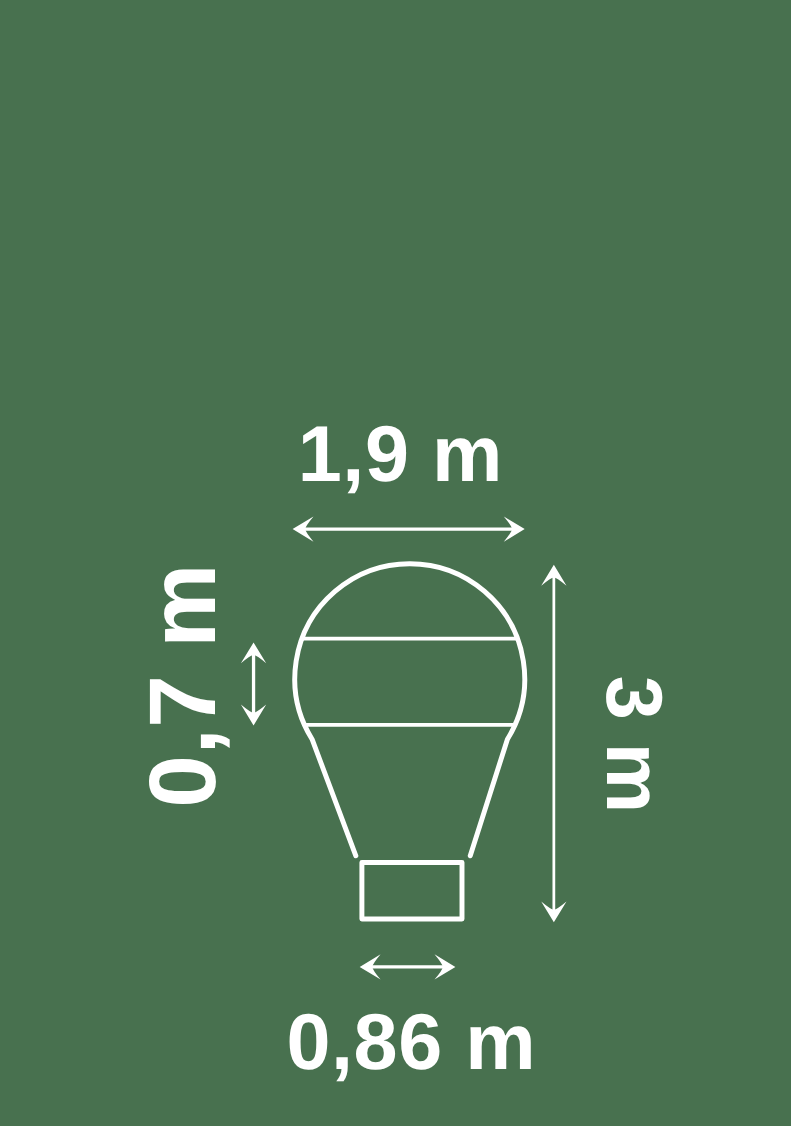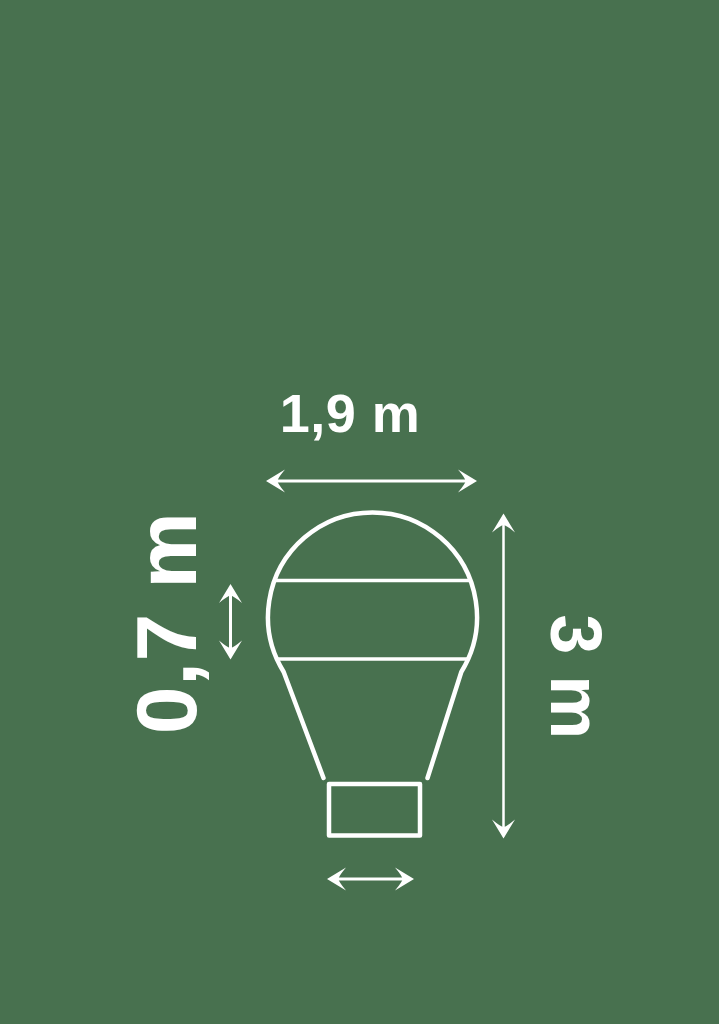--- a/index.html
+++ b/index.html
@@ -31,21 +31,21 @@
   }
   .dim-label {
     position: absolute;
     color: var(--line-color, #ffffff);
     font-weight: 700;
     white-space: nowrap;
     transform: translate(-50%, -50%);
     line-height: 1;
     letter-spacing: 0.5px;
   }
-  .dim-label.top    { left: 350px; top: 413px; font-size: 54px; }
+  .dim-label.top    { left: 364px; top: 413px; font-size: 72px; }
   .dim-label.bottom { left: 374px; top: 948px; font-size: 72px; }
   .dim-label.left   { left: 166px; top: 623px; font-size: 86px;
                       transform: translate(-50%, -50%) rotate(-90deg); }
   .dim-label.right  { left: 576px; top: 677px; font-size: 72px;
                       transform: translate(-50%, -50%) rotate(90deg); }
 </style>
 </head>
 <body>
 
 <div class="stage">
@@ -84,14 +84,15 @@
     <g>
       <line class="stroke" stroke-width="3" x1="334" y1="879" x2="407" y2="879"></line>
       <use href="#dart" class="fill" transform="translate(327,879) rotate(180)"></use>
       <use href="#dart" class="fill" transform="translate(414,879)"></use>
     </g>
   </svg>
 
   <div class="dim-label top">1,9 m</div>
   <div class="dim-label left">0,7 m</div>
   <div class="dim-label right">3 m</div>
+  <div class="dim-label bottom">0,86 m</div>
 
 </div>
 
 </body></html>

